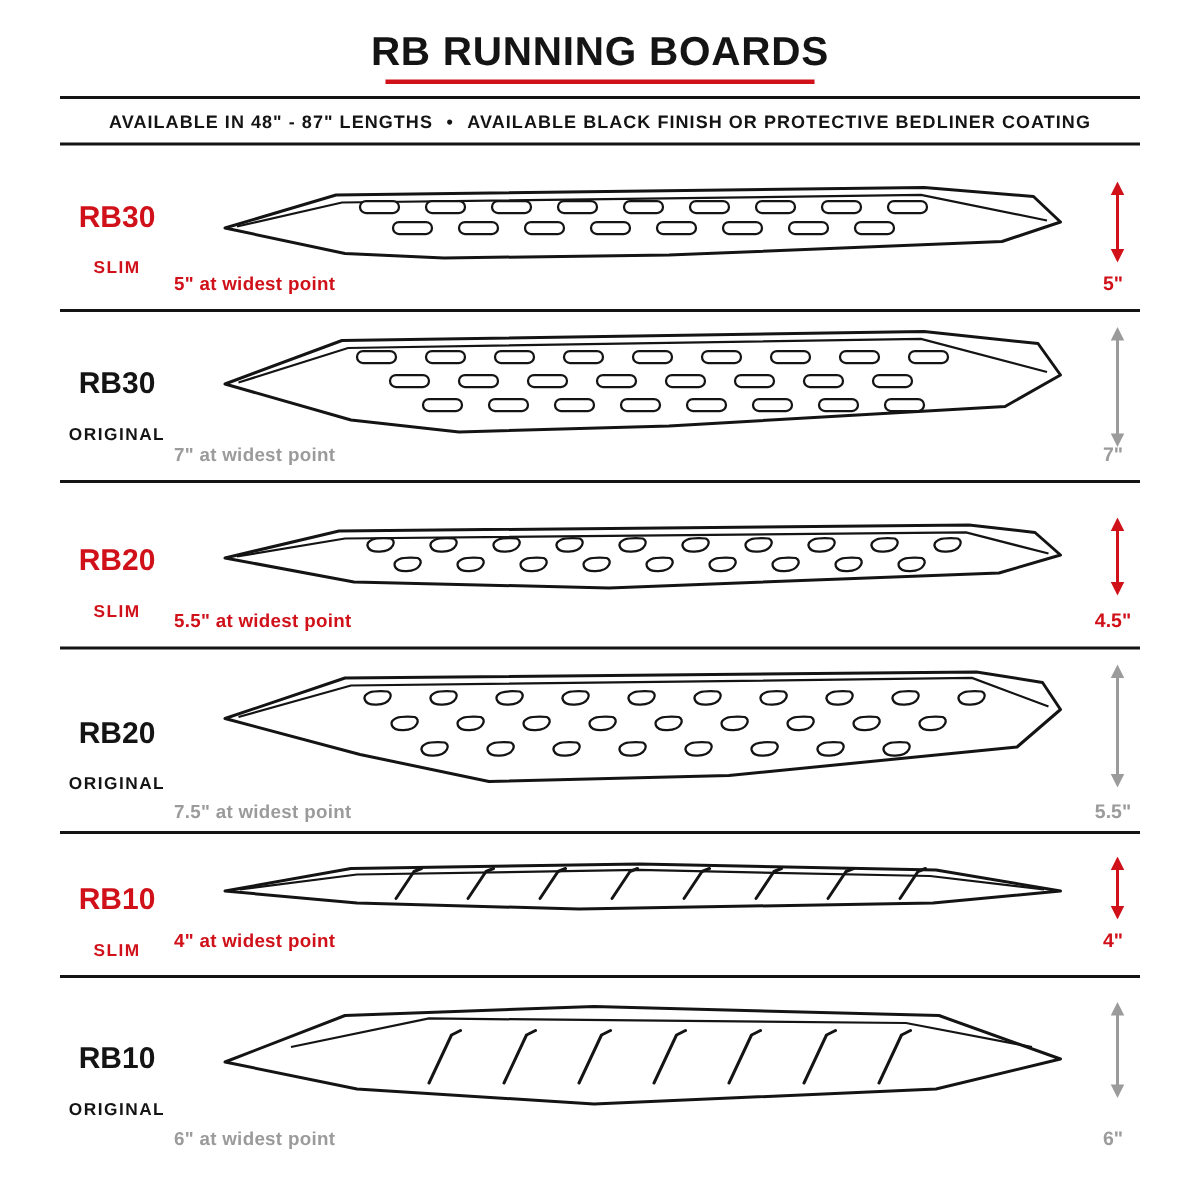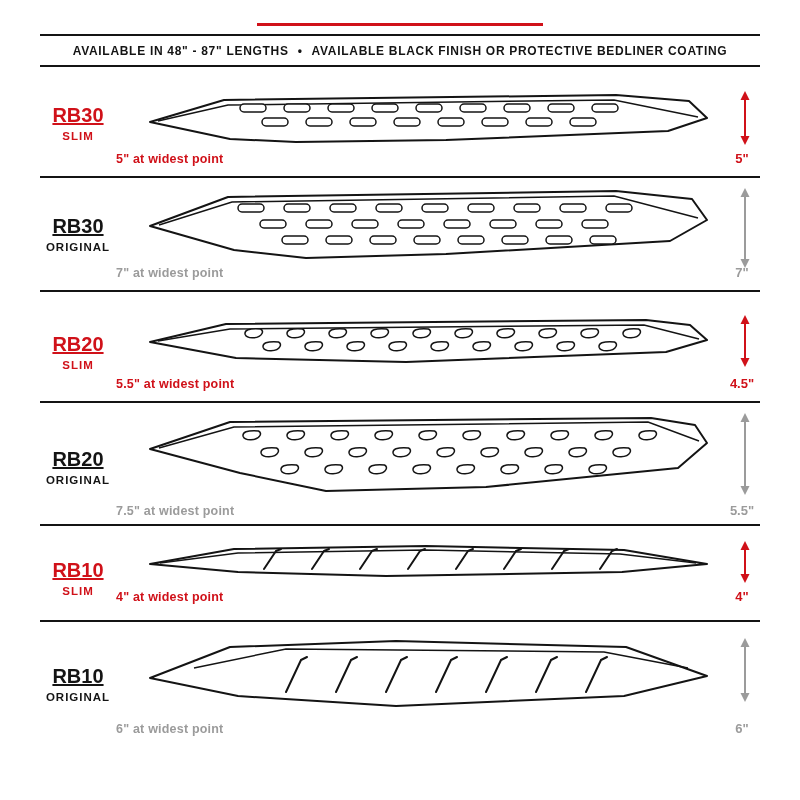--- a/index.html
+++ b/index.html
@@ -10,22 +10,22 @@
   .title{font-size:27px;font-weight:bold;letter-spacing:.5px;line-height:1.1;}
   .title-underline{width:286px;height:3px;margin:3px auto 8px auto;}
   .subbar{margin:0 40px;border-top:2px solid #141414;border-bottom:2px solid #141414;
           padding:8px 0 7px 0;font-size:12px;font-weight:bold;letter-spacing:.7px;}
   .subbar .dot{margin:0 9px;}
   
   .prow{position:relative;margin:0 40px;border-bottom:2px solid #141414;}
   .prow.last{border-bottom:none;}
   .r1{height:109px}.r2{height:112px}.r3{height:109px}.r4{height:121px}.r5{height:94px}.r6{height:154px}
   .rlabel{position:absolute;left:0;width:76px;text-align:center;}
-  .model{font-size:20px;font-weight:bold;line-height:1.05;text-decoration:underline;}
-  .variant{font-size:11.5px;font-weight:bold;letter-spacing:1px;margin-top:4px;}
+  .model{font-size:20px;font-weight:bold;line-height:1.05;}
+  .variant{font-size:11.5px;font-weight:bold;letter-spacing:1px;margin-top:17px;}
   .theme-red .rlabel{color:#d01119;}
   .theme-gray .rlabel{color:#141414;}
   .board{position:absolute;left:106px;}
   .board .bd{fill:#fff;stroke:#141414;stroke-width:2;stroke-linejoin:round;}
   .board .ln{fill:none;stroke:#141414;stroke-width:1.5;}
   .board .mk{fill:none;stroke:#141414;stroke-width:2;stroke-linecap:round;}
   .wnote{position:absolute;left:76px;bottom:10px;font-size:12.5px;font-weight:bold;letter-spacing:.2px;}
   .hnote{position:absolute;right:0;bottom:10px;width:36px;text-align:center;font-size:13px;font-weight:bold;}
   .theme-red .wnote,.theme-red .hnote{color:#d01119;}
   .theme-gray .wnote,.theme-gray .hnote{color:#9b9b9b;}
@@ -55,20 +55,21 @@
       <g id="pill">
           <rect width="26" height="8" rx="4" fill="#fff" stroke="#141414" stroke-width="1.5"></rect>
         </g>
       <g id="tear">
           <path d="M16.5,1 Q19.5,2.5 18,5.5 Q16,9.5 9,9.8 Q2.5,10 1.2,6.5 Q0.2,3.5 4,1.8 Q8,0.4 16.5,1 Z" fill="#fff" stroke="#141414" stroke-width="1.5"></path>
         </g>
     </defs>
   </svg>
 
   <div class="header">
+    <div class="title">RB RUNNING BOARDS</div>
     <div class="title-underline" style="background:#d01119"></div>
     <div class="subbar">
       <span>AVAILABLE IN 48" - 87" LENGTHS</span><span class="dot">•</span><span>AVAILABLE BLACK FINISH OR PROTECTIVE BEDLINER COATING</span>
     </div>
   </div>
 
   <div class="prow r1 theme-red">
     <div class="rlabel">
       <div class="model">RB30</div>
       <div class="variant">SLIM</div>

